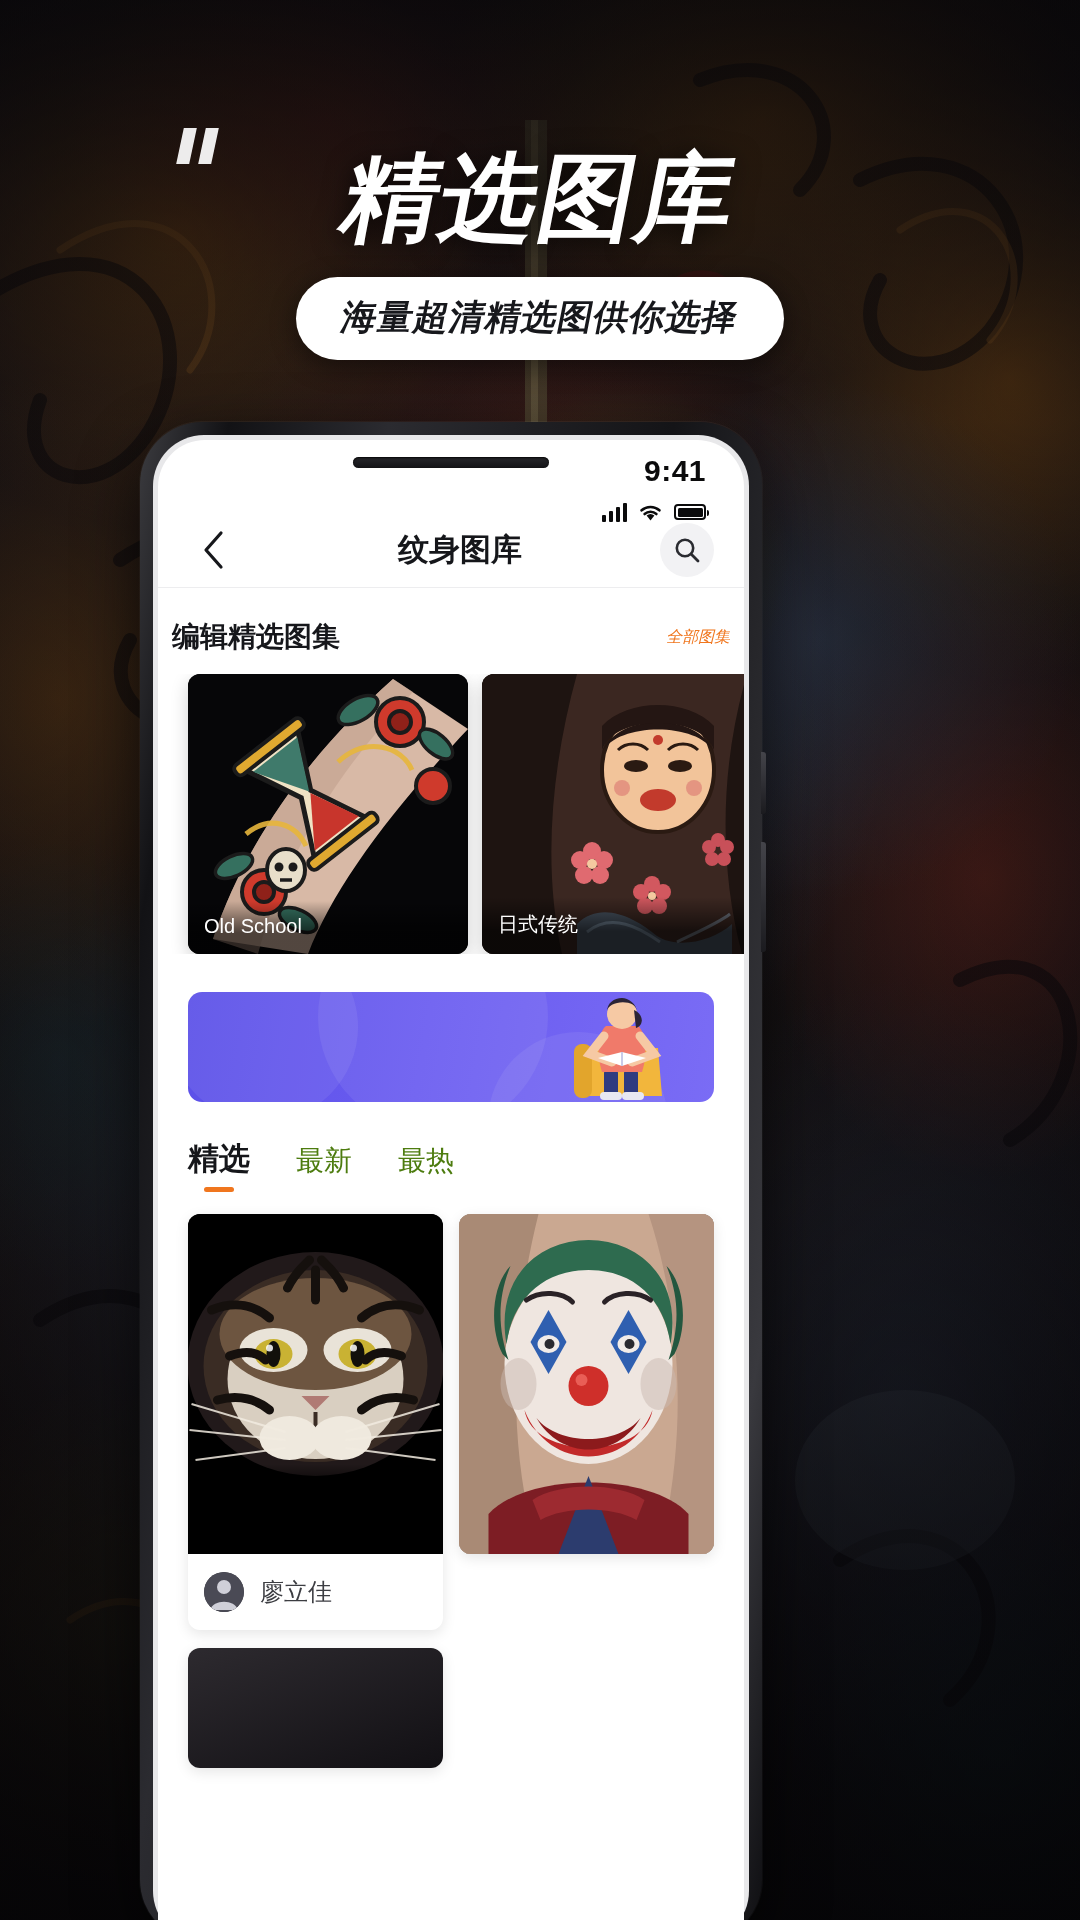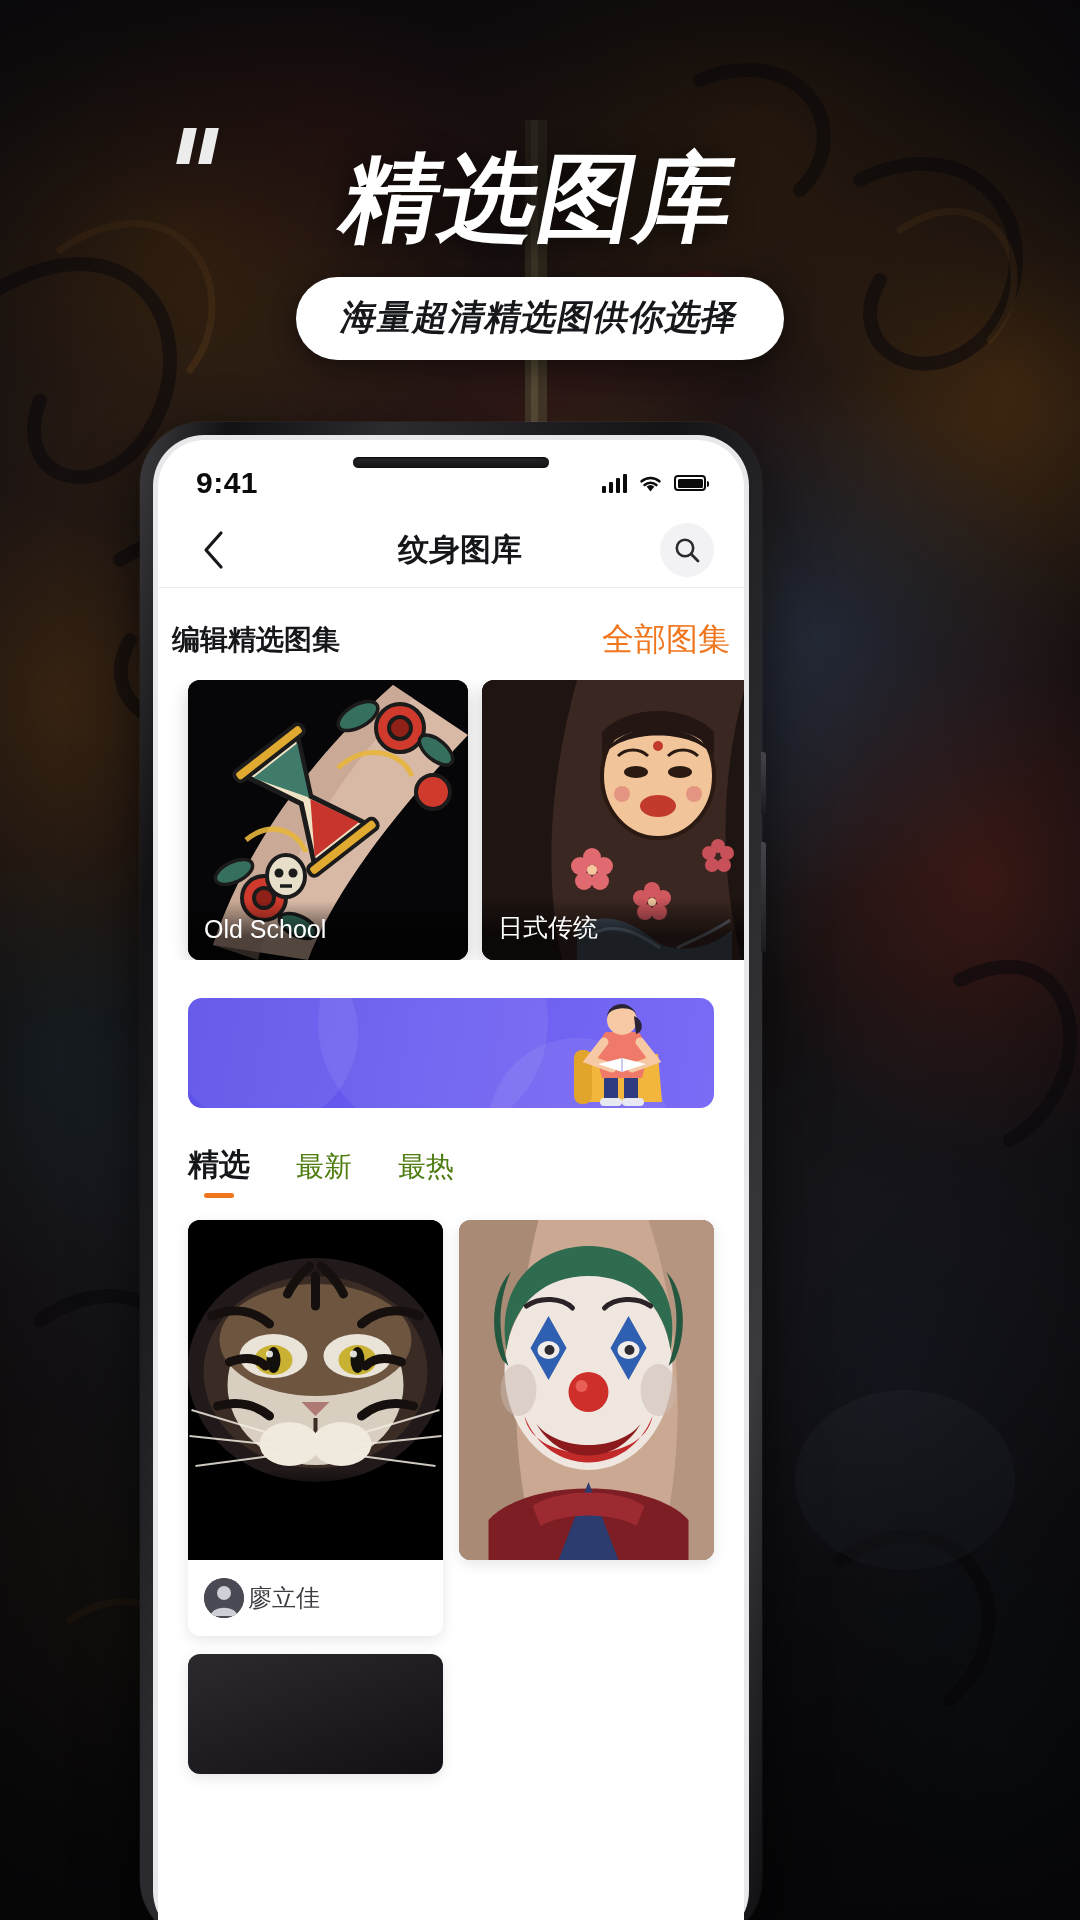--- a/index.html
+++ b/index.html
@@ -81,21 +81,21 @@
 
   
   .dotted {
     background-image:radial-gradient(rgba(0,0,0,.05) 1px, transparent 1.2px);
     background-size:11px 11px;
   }
 
   
   #statusbar {
     position:relative; height:72px; padding:0 38px;
-    display:flex; align-items:center; justify-content:space-between;
+    display:flex; align-items:flex-end; justify-content:space-between;flex-direction:column;
   }
   #clock { font-size:30px; font-weight:600; color:#0b0b0c; letter-spacing:.5px; margin-top:14px; }
   #sb-right { display:flex; align-items:center; gap:11px; margin-top:14px; }
   .bars { display:flex; align-items:flex-end; gap:3px; height:20px; }
   .bars i { width:4px; background:#0b0b0c; border-radius:1px; display:block; }
   .bars i:nth-child(1){height:7px}.bars i:nth-child(2){height:11px}
   .bars i:nth-child(3){height:15px}.bars i:nth-child(4){height:19px}
   .batt { width:32px; height:16px; border:2px solid #0b0b0c; border-radius:4px; position:relative; padding:1.5px; }
   .batt::after { content:""; position:absolute; right:-5px; top:4px; width:2.5px; height:6px; background:#0b0b0c; border-radius:0 2px 2px 0;}
   .batt i { display:block; height:100%; width:100%; background:#0b0b0c; border-radius:1.5px; }
@@ -115,36 +115,36 @@
     background:#f2f2f4; display:flex; align-items:center; justify-content:center;
     z-index:2;
   }
 
   
   .sec-head {
     display:flex; align-items:center; justify-content:space-between;
     padding:30px 14px 18px;
   }
   .sec-title { font-size:28px; font-weight:600; color:#16171b; }
-  .sec-link { font-size:32px; color:#f0761e; }
+  .sec-link { font-size:16px; color:#f0761e;font-style:italic; }
 
   
   #collections {
     display:flex; gap:14px; padding:0 0 0 30px; overflow:hidden;
   }
   .coll {
     position:relative; flex:0 0 auto; width:280px; height:280px;
     border-radius:12px; overflow:hidden;
     box-shadow:0 6px 18px rgba(0,0,0,.18);
     background:#141414;
   }
   .coll .img { position:absolute; inset:0; }
   .coll .cap {
     position:absolute; left:0; right:0; bottom:0; padding:14px 16px 16px;
-    font-size:25px; color:#fff;
+    font-size:20px; color:#fff;
     background:linear-gradient(180deg,rgba(0,0,0,0),rgba(0,0,0,.62) 60%);
   }
 
   
   #banner {
     position:relative; margin:38px 30px 0; height:110px;
     border-radius:14px; overflow:hidden;
     background:linear-gradient(100deg,#5b50e8 0%,#6a5cf0 45%,#7a6cf5 100%);
     display:flex; align-items:center;
   }
@@ -162,21 +162,21 @@
   .tab.active::after {
     content:""; position:absolute; left:50%; transform:translateX(-50%);
     bottom:2px; width:30px; height:5px; border-radius:3px; background:#f0761e;
   }
 
   
   #feed { display:flex; gap:16px; padding:20px 30px 0; }
   .col { flex:1; display:flex; flex-direction:column; gap:18px; }
   .post { border-radius:12px; overflow:hidden; background:#fff; box-shadow:0 4px 14px rgba(0,0,0,.10); }
   .post .ph { position:relative; width:100%; background:#111; }
-  .post .meta { display:flex; align-items:center; gap:4px; padding:18px 16px; }
+  .post .meta { display:flex; align-items:center; gap:16px; padding:18px 16px; }
   .post .ava { width:40px; height:40px; border-radius:50%; overflow:hidden; position:relative; background:#3a3a42; flex:0 0 auto;}
   .post .nm { font-size:24px; color:#3c3d42; }
 
   svg { display:block; }
 </style>
 </head>
 <body>
 
 <div id="bg">
   <div class="art">

